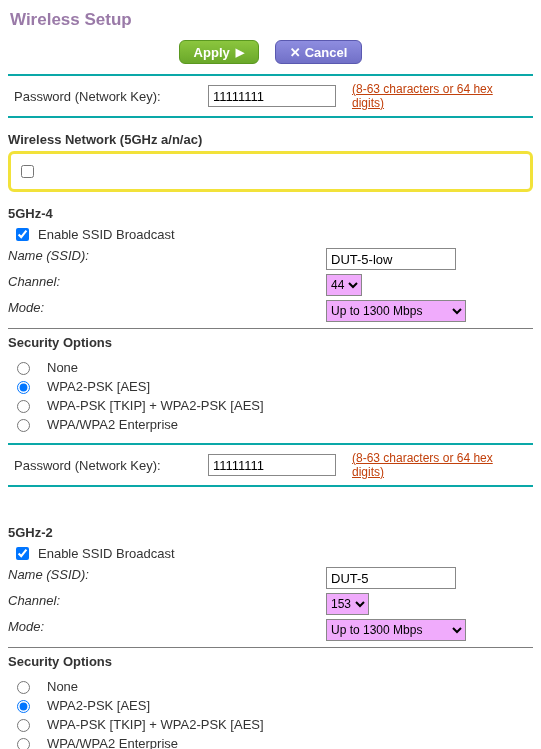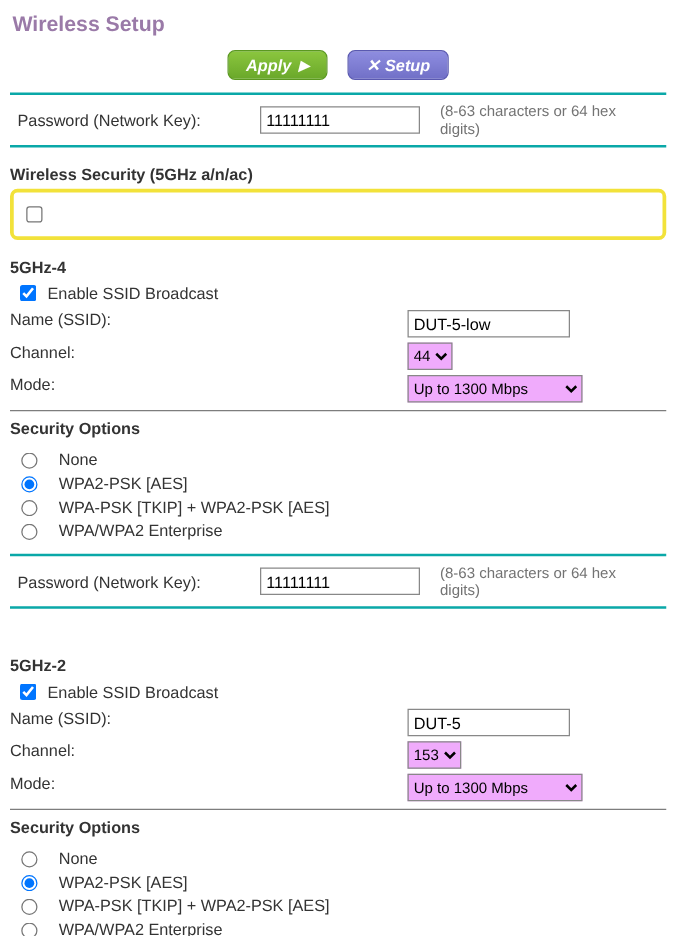--- a/index.html
+++ b/index.html
@@ -28,21 +28,20 @@
     justify-content: center;
     height: 24px;
     border-radius: 6px;
     font-size: 13px;
     color: #fff;
     padding: 0 14px;
     margin: 0 6px;
     cursor: pointer;
     font-weight: bold;
     user-select: none;
-    font-style: italic;
   }
   .btn-apply {
     background: linear-gradient(#8bc63e,#6aa82a);
     border: 1px solid #5a9820;
   }
   .btn-apply .tri {
     margin-left: 6px;
     font-size: 11px;
   }
   .btn-cancel {
@@ -87,22 +86,23 @@
   .txt-ssid { width: 130px; }
   .txt-pwd { width: 128px; }
   select {
     border: 1px solid #888;
     height: 22px;
     font-size: 12px;
     background: #f0abfc;
   }
   .hint {
     font-size: 12px;
-    color: #737373;
+    color: #c2410c;
     margin-left: 8px;
+    text-decoration: underline;
   }
   .section-title {
     font-weight: bold;
     margin: 14px 0 4px 0;
   }
   .highlight-box {
     border: 3px solid #f2e23a;
     border-radius: 6px;
     padding: 5px 6px;
     margin: 4px 0 10px 0;
@@ -121,56 +121,57 @@
     align-items: center;
     gap: 14px;
     margin: 3px 0;
   }
   .two-col {
     display: flex;
   }
   .two-col .left {
     width: 318px;
     padding-left: 0;
+    font-style: italic;
   }
   .two-col .right {
     flex: 1;
   }
   .sub-block { margin-top: 4px; }
   .indent { padding-left: 4px; }
 </style>
 </head>
 <body>
 
 <div class="page-title">Wireless Setup</div>
 
 <div class="btn-row">
   <span class="btn btn-apply">
     <span>Apply</span>
     <span class="tri">▶</span>
   </span>
   <span class="btn btn-cancel">
     <span class="x">✕</span>
-    <span>Setup</span>
+    <span>Cancel</span>
   </span>
 </div>
 
 <hr class="hr-teal">
 
 <div class="row">
   <div class="lbl">Password (Network Key):</div>
   <div class="field">
     <input type="text" class="txt-pwd" value="11111111" style="">
     <span class="hint">(8-63 characters or 64 hex digits)</span>
   </div>
 </div>
 
 <hr class="hr-teal">
 
-<div class="section-title">Wireless Security (5GHz a/n/ac)</div>
+<div class="section-title">Wireless Network (5GHz a/n/ac)</div>
 
 <div class="highlight-box">
   <div class="chk-row">
     <input type="checkbox" style="">
   </div>
 </div>
 
 <div class="section-title">5GHz-4</div>
 <div class="chk-row indent">
   <input type="checkbox" checked="" style="">

